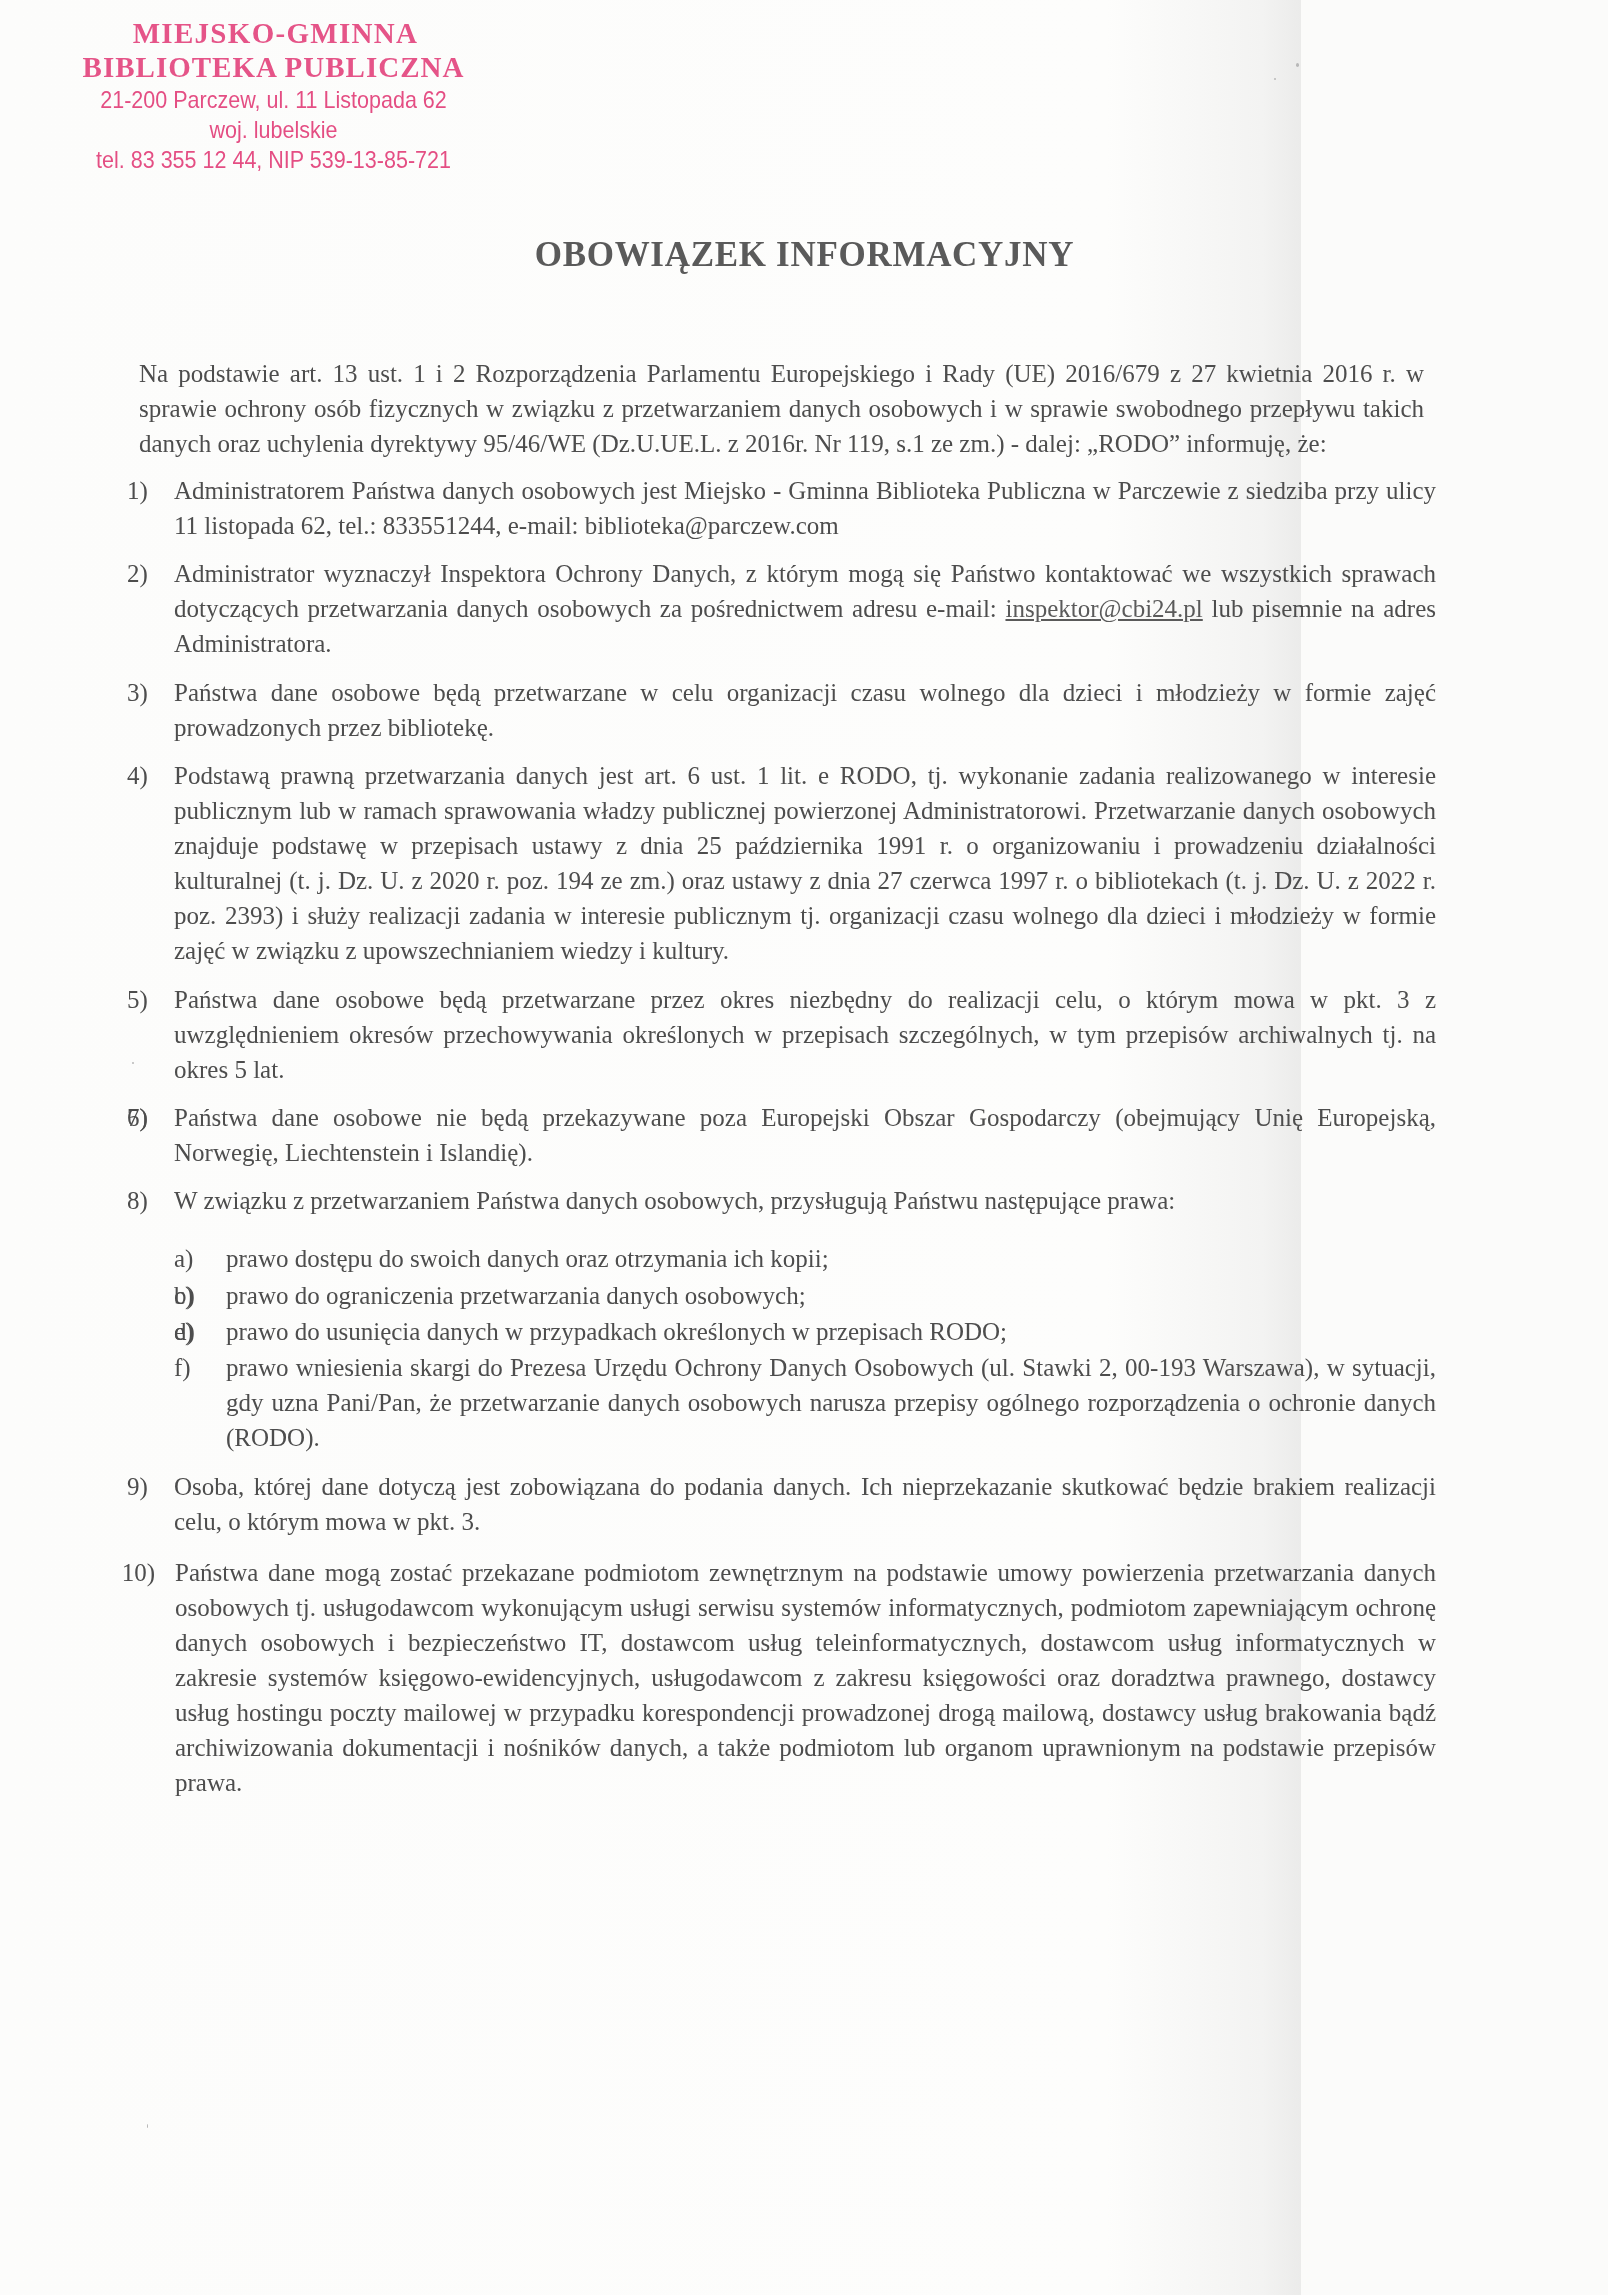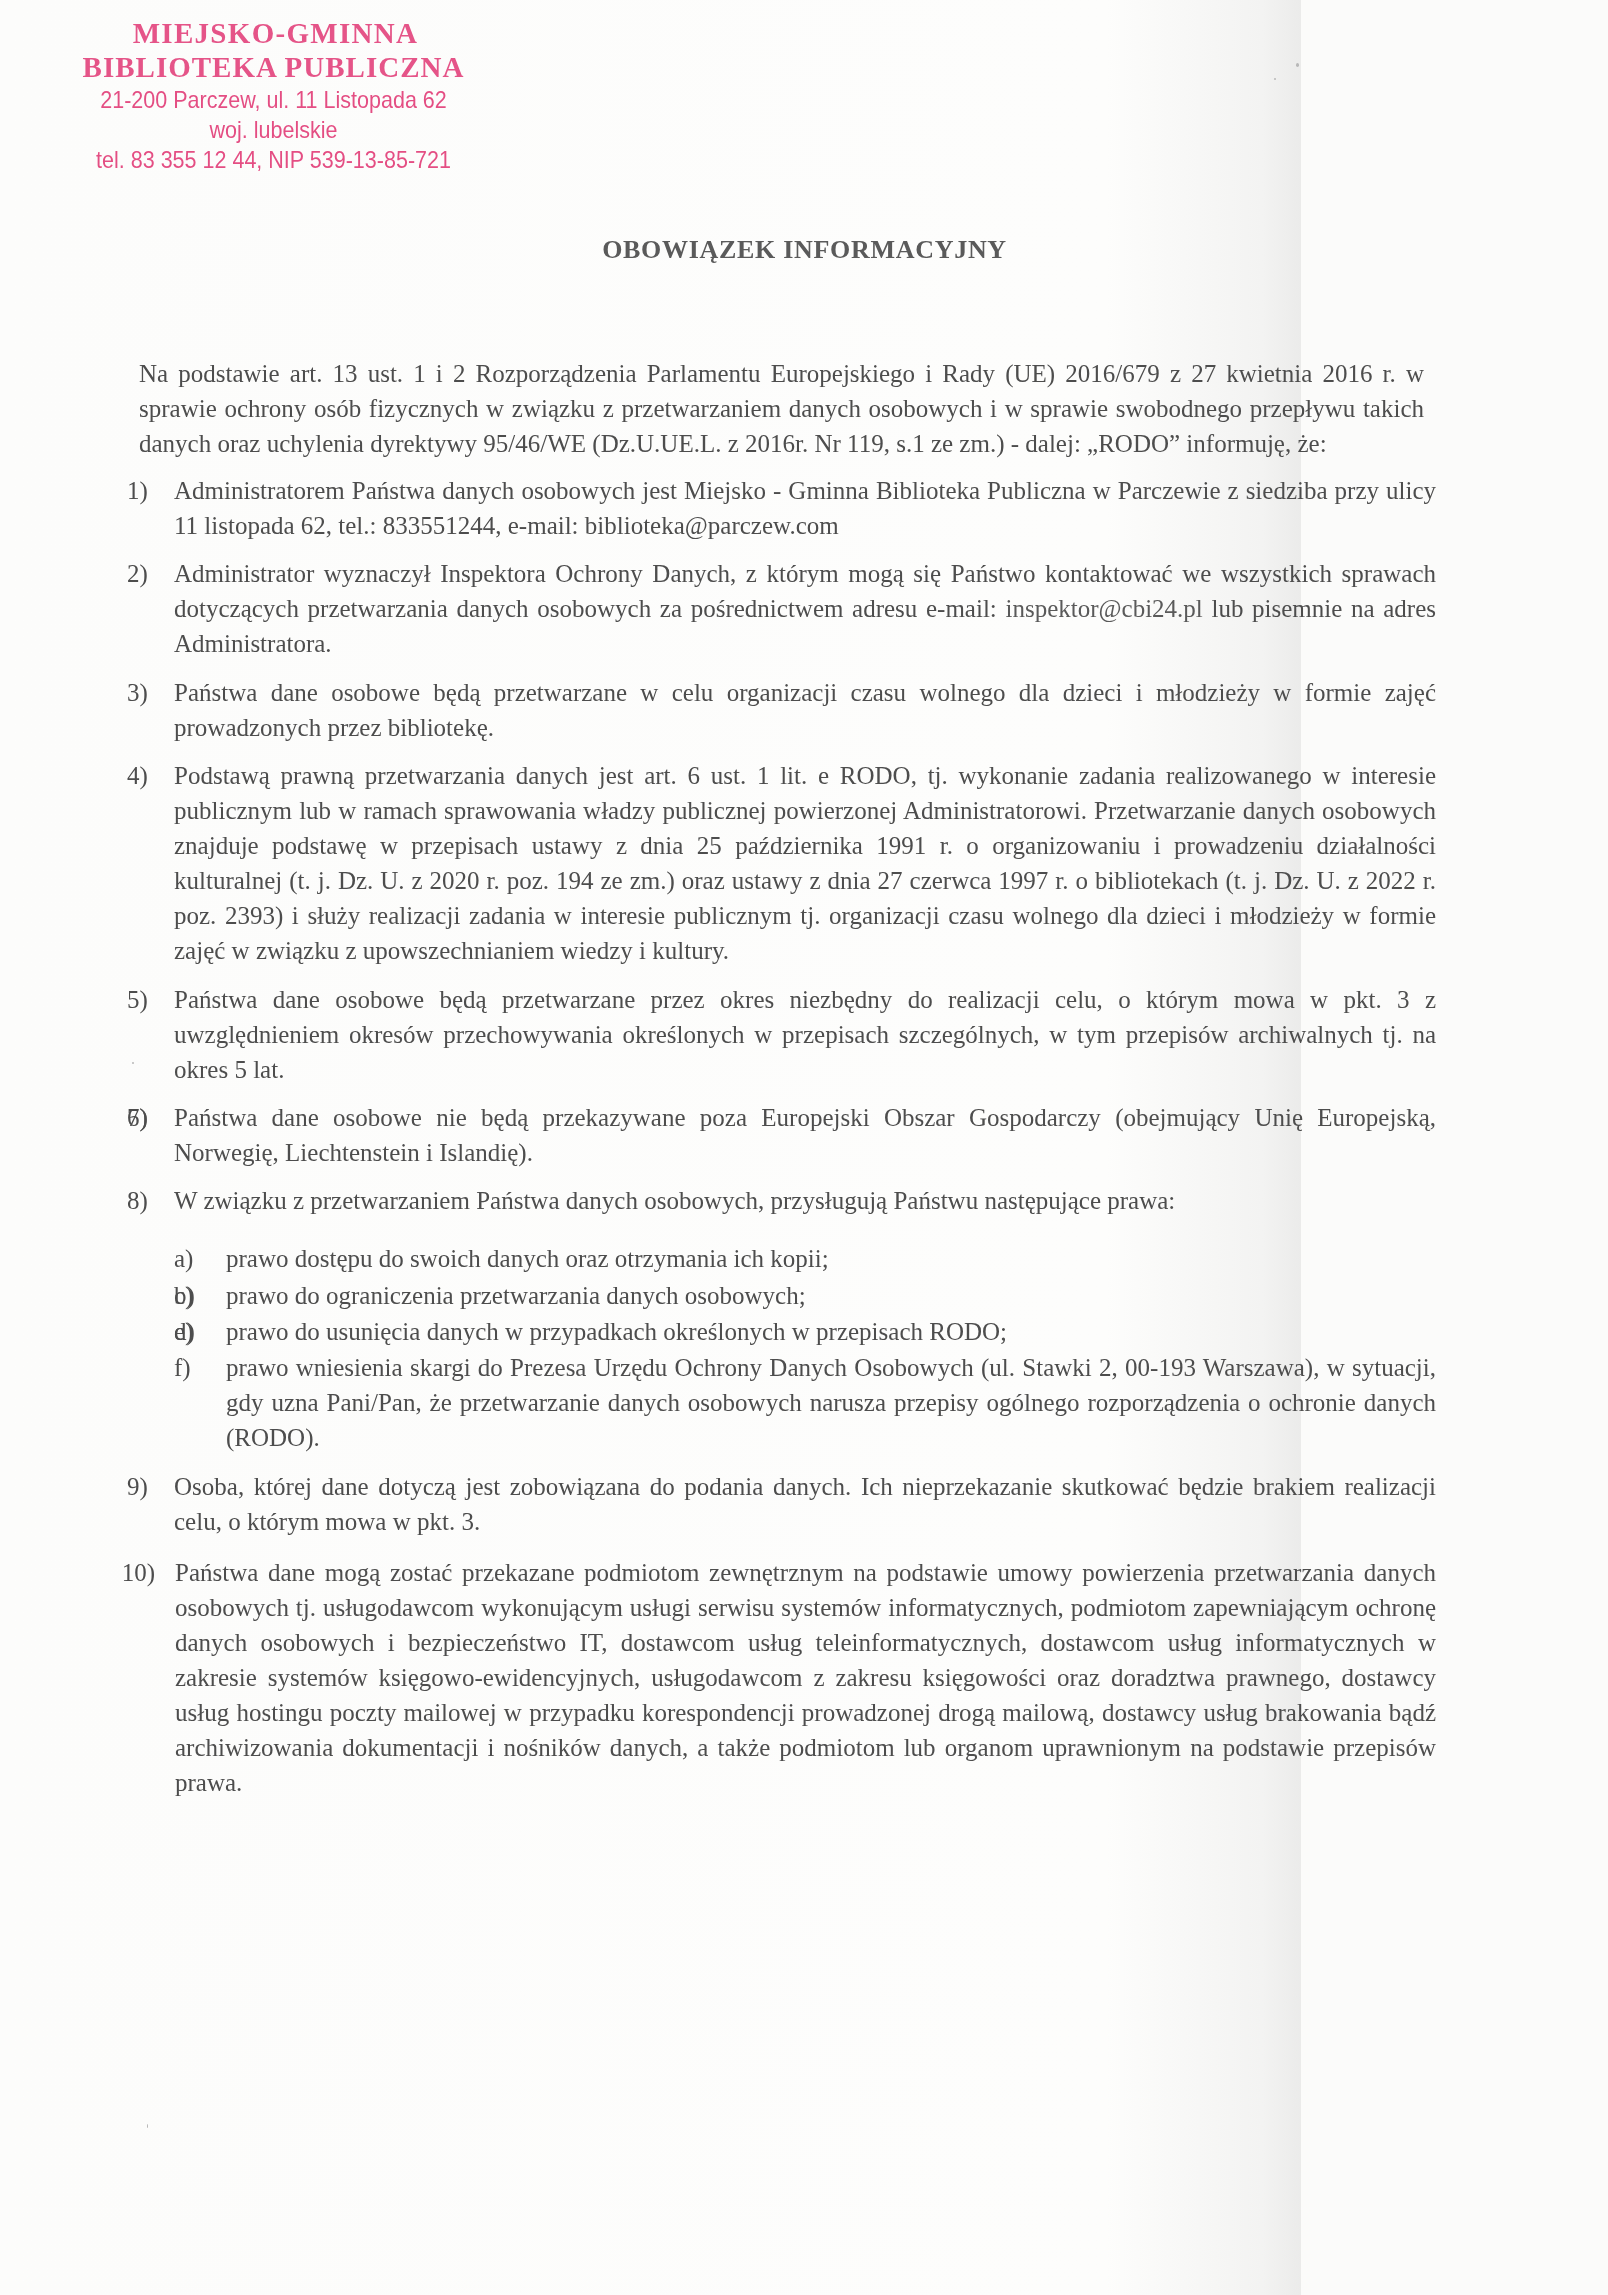--- a/index.html
+++ b/index.html
@@ -41,21 +41,21 @@
       transform: scaleX(0.92);
     }
     .stamp .l3 { margin-top: 6.7px; }
     .stamp .l4 { margin-top: 6.7px; }
     .stamp .l5 { margin-top: 6.7px; }
 
     .title {
       position: absolute;
       left: 0; width: 1609px; top: 235px;
       text-align: center;
-      font-size: 26px;
+      font-size: 35px;
       font-weight: bold;
       letter-spacing: 0.7px;
       color: #5a5a5a;
     }
 
     .content {
       position: absolute;
       left: 127px;
       top: 344px;
       width: 1309px;
@@ -80,21 +80,21 @@
     ol.points > li.two-digit { padding-left: 48px; margin-top: 16px; }
     ol.sub { list-style: none; margin: 23px 0 0 0; padding: 0; }
     ol.sub > li {
       position: relative;
       padding-left: 52px;
       line-height: 35px;
       margin: 0 0 1.3px 0;
       text-align: justify;
     }
     ol.sub > li > .num { position: absolute; left: 0; top: 0; width: 47px; }
-    .link { color: #5a5a5a; }
+    .link { color: #5a5a5a; text-decoration: underline; }
 
     .mark {
       position: absolute;
       background: #b8b8b8;
       border-radius: 50%;
     }
   </style>
 </head>
 <body>
 

